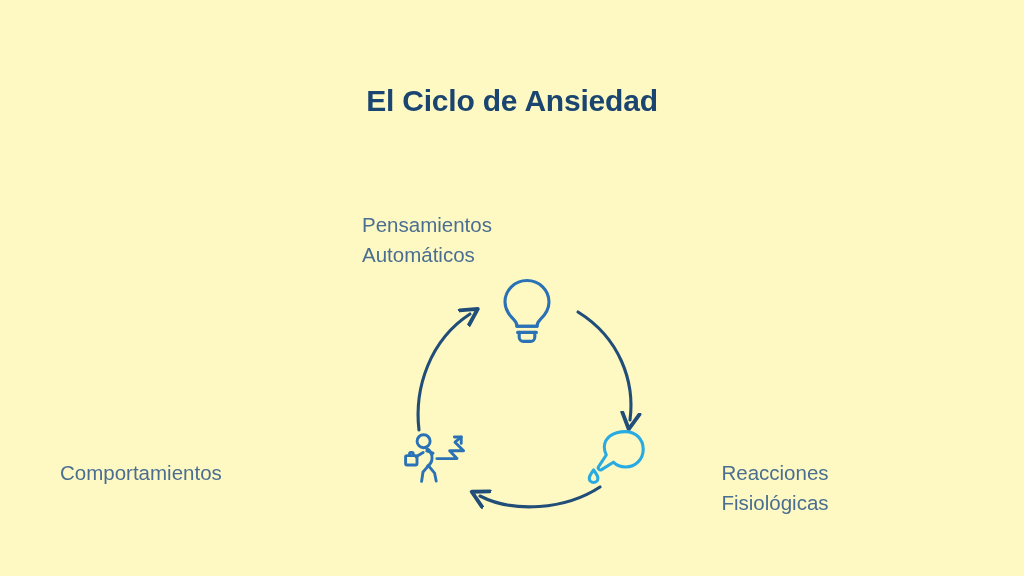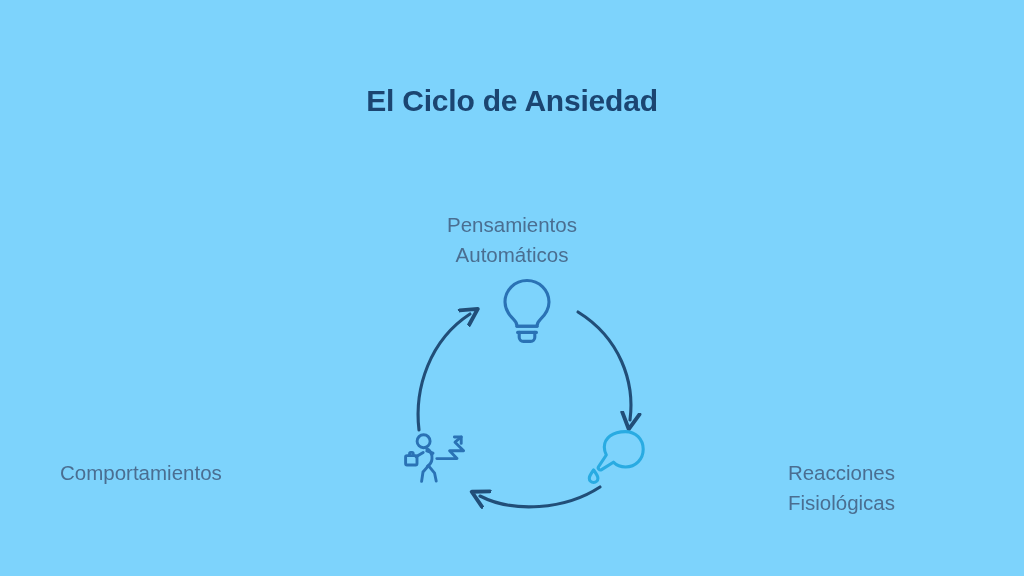--- a/index.html
+++ b/index.html
@@ -12,21 +12,21 @@
     height: 576px;
     overflow: hidden;
     font-family: "Liberation Sans", sans-serif;
     -webkit-font-smoothing: antialiased;
   }
 
   #slide {
     position: relative;
     width: 1024px;
     height: 576px;
-    background: #7dd3fc;
+    background: #fef9c3;
   }
 
   
   #title {
     position: absolute;
     top: 84px;
     left: 0;
     width: 1024px;
     text-align: center;
     font-size: 30px;
@@ -60,28 +60,27 @@
     font-size: 20.5px;
     line-height: 1.45;
     font-weight: normal;
     white-space: pre-line;
   }
 
   #label-thoughts {
     left: 362px;
     top: 210px;
     width: 300px;
-    text-align: center;
   }
 
   #label-reactions {
     left: 655px;
     top: 458px;
     width: 240px;
-    text-align: right;
+    text-align: center;
   }
 
   #label-behaviors {
     left: 60px;
     top: 458px;
     width: 335px;
     text-align: left;
   }
 
   

